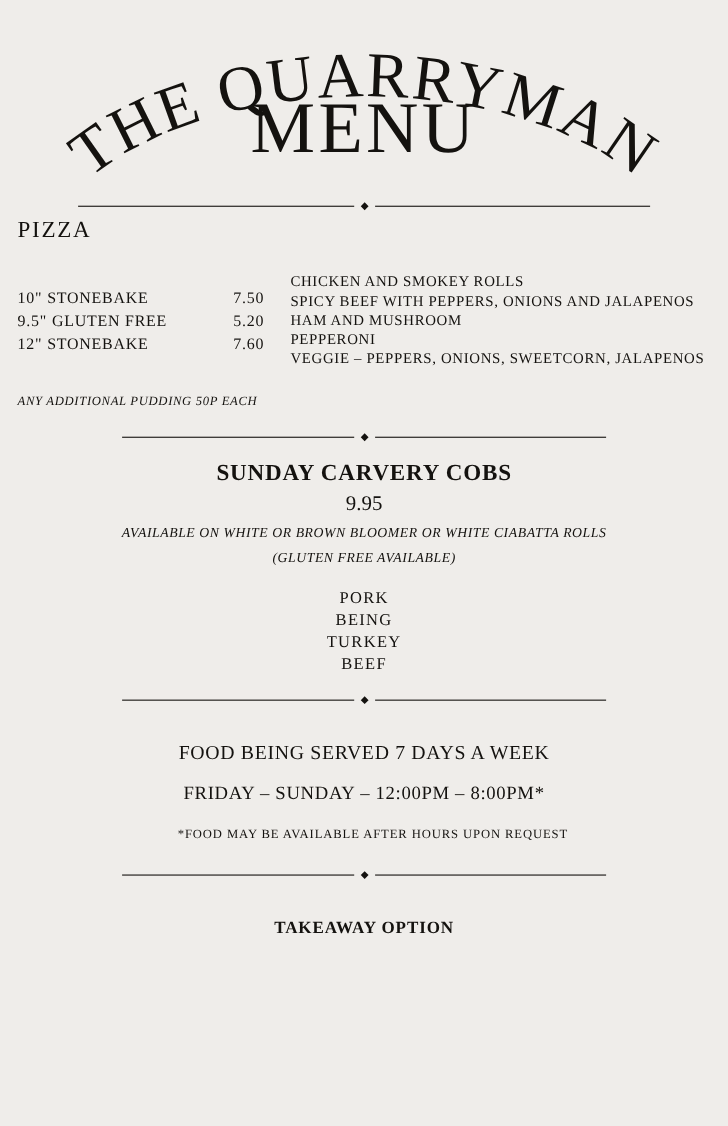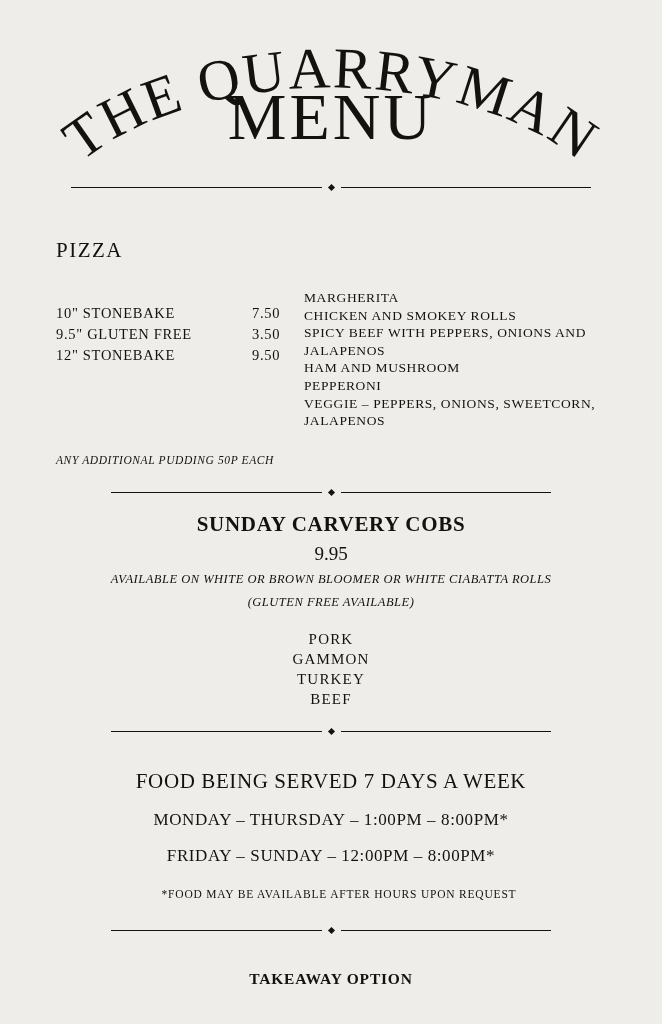--- a/index.html
+++ b/index.html
@@ -67,22 +67,21 @@
     height: 5px;
     background: #14120f;
     transform: rotate(45deg);
     margin: 0 7px;
   }
   .divider.wide { width: 520px; }
   .divider.narrow { width: 440px; }
 
   
   .pizza-section {
-    margin-top: 42px;
-    padding: 0 56px;
+    padding: 0 16px;
   }
   .section-title {
     font-size: 21px;
     letter-spacing: 1.5px;
     font-weight: normal;
     margin: 0 0 26px 0;
   }
   .pizza-cols {
     display: flex;
     align-items: flex-start;
@@ -149,21 +148,21 @@
     letter-spacing: 1.2px;
     line-height: 20px;
   }
 
   
   .hours {
     text-align: center;
     margin-top: 28px;
   }
   .hours .lead {
-    font-size: 21px;
+    font-size: 18px;
     letter-spacing: 0.6px;
   }
   .hours .row {
     font-size: 17px;
     letter-spacing: 0.6px;
     margin-top: 16px;
   }
   .hours .after {
     font-size: 11.5px;
     letter-spacing: 0.8px;
@@ -208,29 +207,28 @@
 <div class="pizza-section">
   <h2 class="section-title">PIZZA</h2>
   <div class="pizza-cols">
     <div class="pizza-sizes">
       <div class="size-row">
         <span>10" STONEBAKE</span>
         <span class="price">7.50</span>
       </div>
       <div class="size-row">
         <span>9.5" GLUTEN FREE</span>
-        <span class="price">3.50</span>
+        <span class="price">5.20</span>
       </div>
       <div class="size-row">
         <span>12" STONEBAKE</span>
-        <span class="price">9.50</span>
+        <span class="price">7.60</span>
       </div>
     </div>
     <div class="pizza-toppings">
-      <div>MARGHERITA</div>
       <div>CHICKEN AND SMOKEY ROLLS</div>
       <div>SPICY BEEF WITH PEPPERS, ONIONS AND JALAPENOS</div>
       <div>HAM AND MUSHROOM</div>
       <div>PEPPERONI</div>
       <div>VEGGIE – PEPPERS, ONIONS, SWEETCORN, JALAPENOS</div>
     </div>
   </div>
   <div class="note">ANY ADDITIONAL PUDDING 50P EACH</div>
 </div>
 
@@ -239,35 +237,34 @@
     <span class="line"></span>
     <span class="dot"></span>
     <span class="line"></span>
   </div>
   <h2>SUNDAY CARVERY COBS</h2>
   <div class="price-big">9.95</div>
   <div class="avail">AVAILABLE ON WHITE OR BROWN BLOOMER OR WHITE CIABATTA ROLLS</div>
   <div class="avail">(GLUTEN FREE AVAILABLE)</div>
   <div class="meats">
     <div>PORK</div>
-    <div>GAMMON</div>
+    <div>BEING</div>
     <div>TURKEY</div>
     <div>BEEF</div>
   </div>
   <div class="spacer-sm"></div>
   <div class="divider narrow">
     <span class="line"></span>
     <span class="dot"></span>
     <span class="line"></span>
   </div>
 </div>
 
 <div class="hours">
   <div class="lead">FOOD BEING SERVED 7 DAYS A WEEK</div>
-  <div class="row">MONDAY – THURSDAY  – 1:00PM – 8:00PM*</div>
   <div class="row">FRIDAY – SUNDAY – 12:00PM – 8:00PM*</div>
   <div class="after">*FOOD MAY BE AVAILABLE AFTER HOURS UPON REQUEST</div>
 </div>
 
 <div class="divider narrow" style="margin-top:22px;">
   <span class="line"></span>
   <span class="dot"></span>
   <span class="line"></span>
 </div>
 

